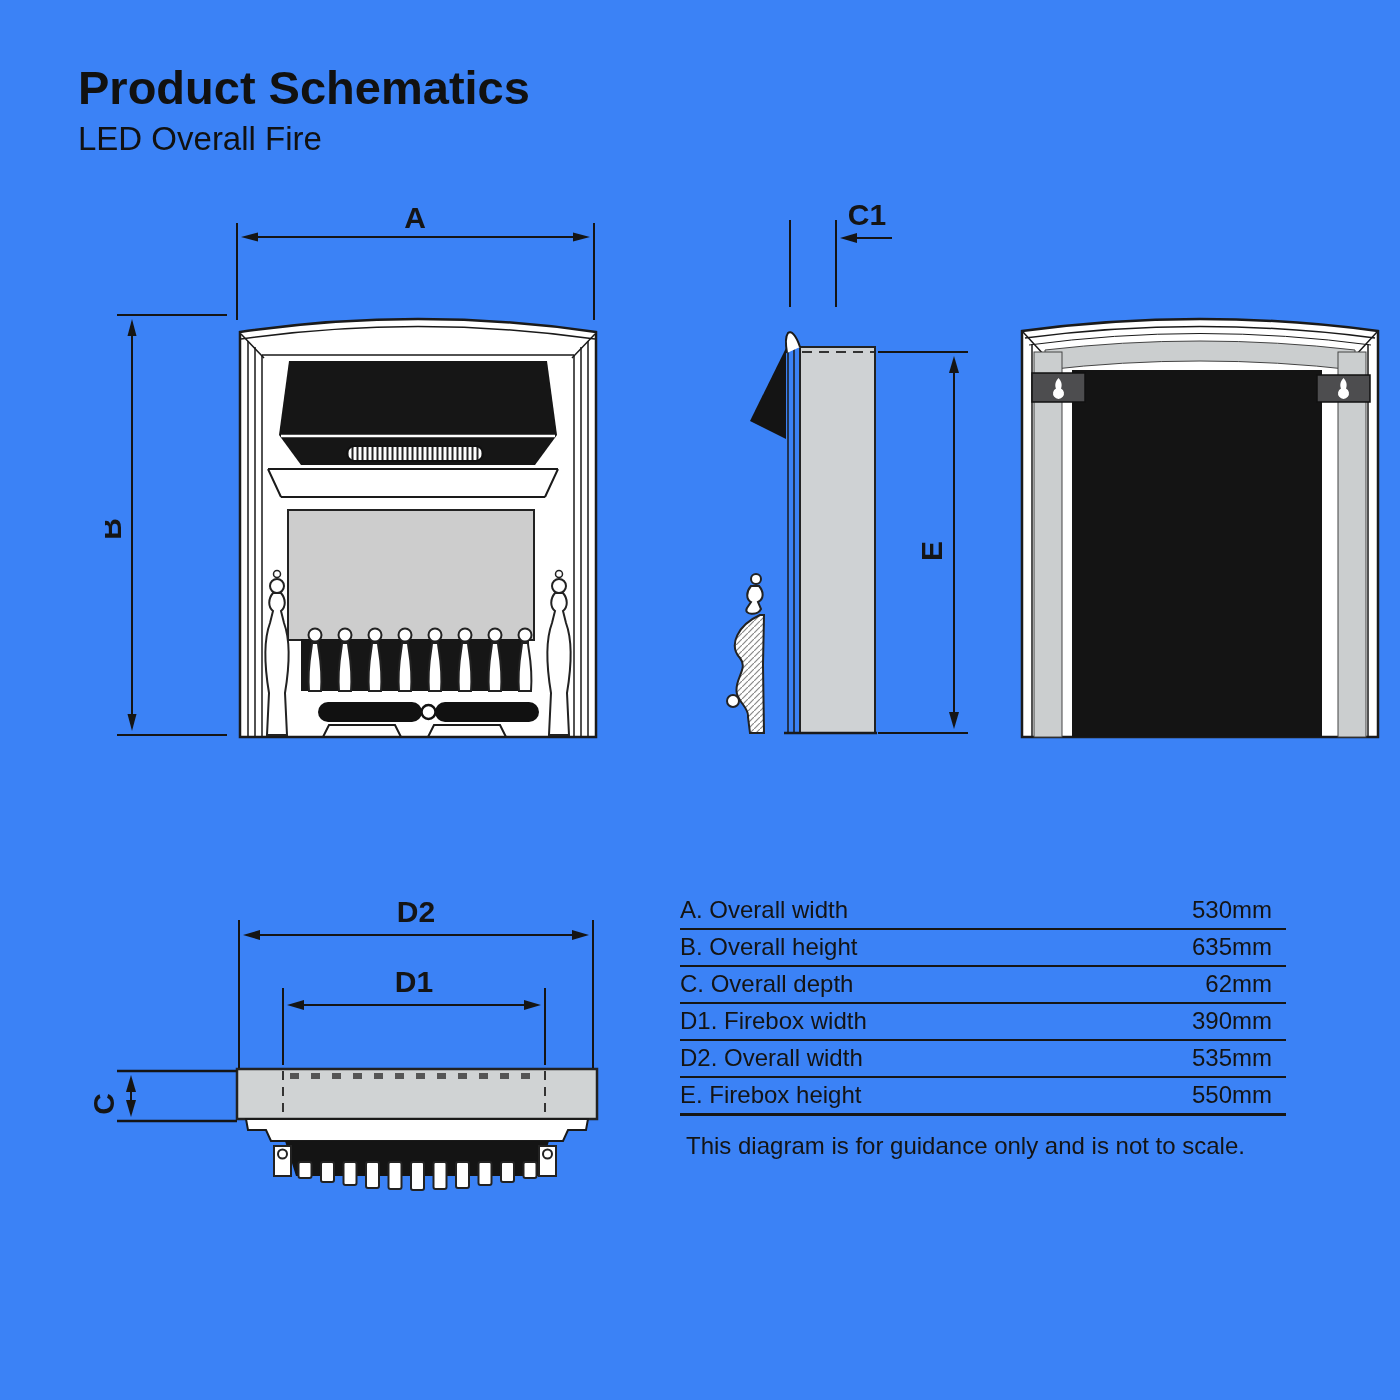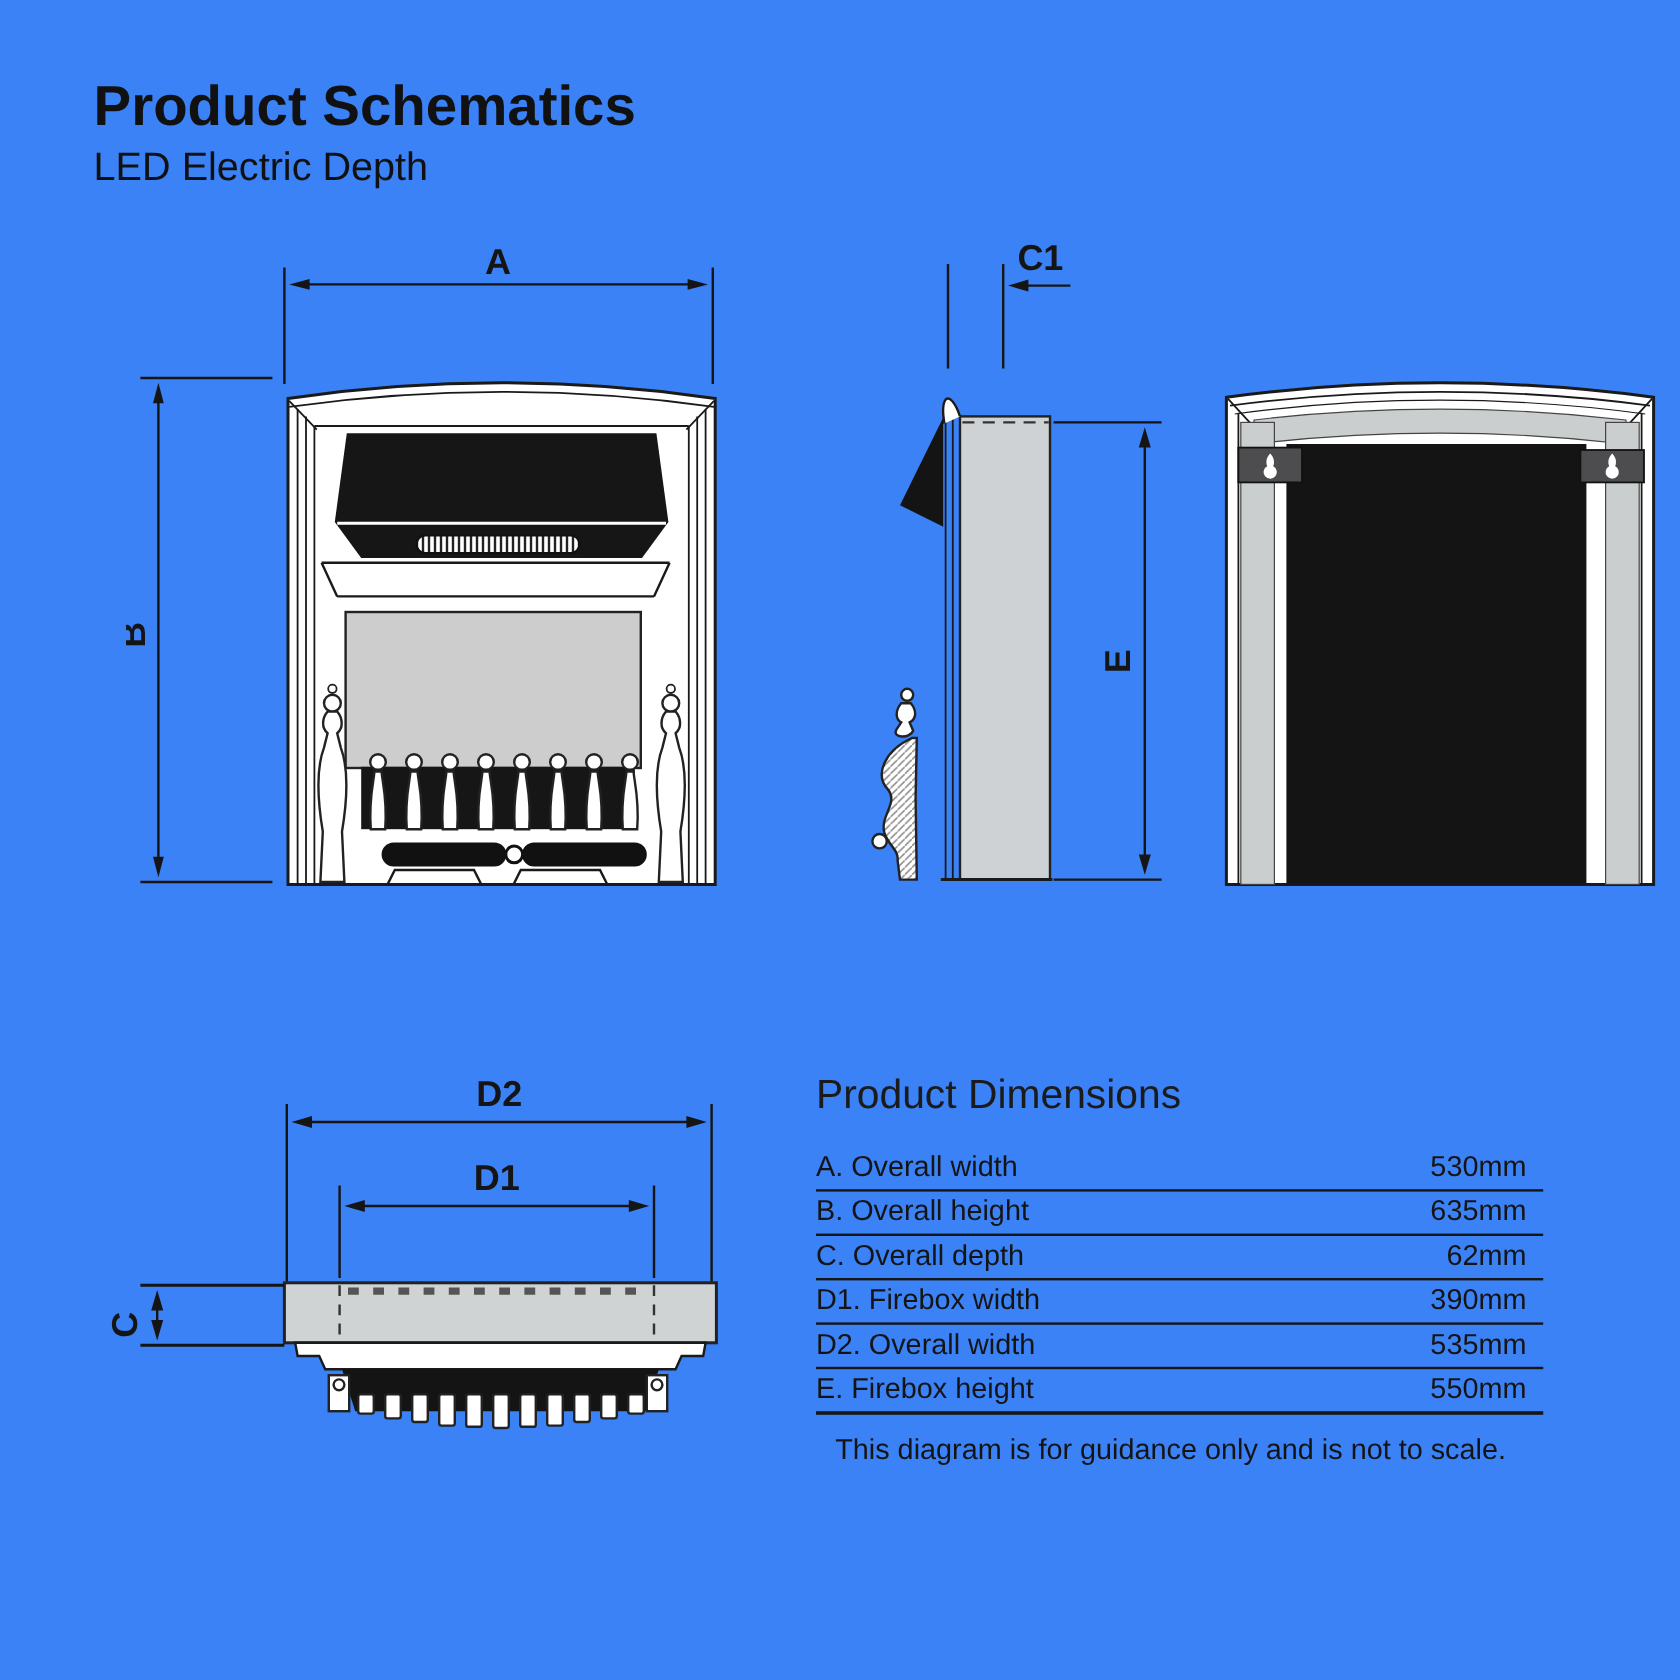--- a/index.html
+++ b/index.html
@@ -7,31 +7,31 @@
           font-family:"Liberation Sans", sans-serif;color:#1a1a1a;}
   .abs{position:absolute;}
   .hdr h1{margin:0;font-size:47px;font-weight:bold;letter-spacing:0;color:#111;}
   .hdr p{margin:5px 0 0;font-size:33px;font-weight:400;color:#111;}
   svg text{font-family:"Liberation Sans", sans-serif;font-weight:bold;font-size:30px;fill:#151515;}
   .dims h2{margin:0 0 24px;font-size:34px;font-weight:400;color:#1b1b1b;}
   .trow{display:flex;justify-content:space-between;align-items:baseline;
         border-bottom:2.5px solid #161616;padding:3px 14px 4px 0;font-size:24px;color:#141414;}
   .trow:last-of-type{border-bottom-width:3.5px;}
   .tval{font-weight:400;}
-  .note{font-size:24px;margin:16px 16px 0;color:#141414;}
+  .note{font-size:24px;margin:16px 6px 0;color:#141414;}
   .note + .note{margin-top:14px;}
 </style>
 </head>
 <body>
 
 <div class="canvas">
 
   <div class="abs hdr" style="left:78px;top:60px;">
     <h1>Product Schematics</h1>
-    <p>LED Electric Depth</p>
+    <p>LED Overall Fire</p>
   </div>
 
   <svg class="abs" style="left:105px;top:195px;" width="510" height="560" viewBox="0 0 510 560">
     <defs>
       <pattern id="p-coil" width="5" height="16" patternUnits="userSpaceOnUse">
         <rect width="5" height="16" fill="#ffffff"></rect>
         <rect x="1.5" width="2" height="16" fill="#222222"></rect>
       </pattern>
       <g id="bal">
         <circle cx="0" cy="440" r="6.5" fill="#ffffff" stroke="#222" stroke-width="2"></circle>
@@ -218,21 +218,20 @@
     <g stroke="#151515" stroke-width="2.5">
       <path d="M37,181 H157 M37,231 H157"></path>
       <path d="M51,199 V213" stroke-width="2"></path>
       <polygon points="51,185 46,202 56,202" fill="#151515" stroke="none"></polygon>
       <polygon points="51,227 46,210 56,210" fill="#151515" stroke="none"></polygon>
       <text transform="translate(34,214) rotate(-90)" text-anchor="middle" stroke="none">C</text>
     </g>
   </svg>
 
   <section class="abs dims" style="left:680px;top:893px;width:606px;">
-    <h2>Product Dimensions</h2>
 
     <div class="trow">
       <span class="tlabel">A. Overall width</span>
       <span class="tval">530mm</span>
     </div>
     <div class="trow">
       <span class="tlabel">B. Overall height</span>
       <span class="tval">635mm</span>
     </div>
     <div class="trow">

